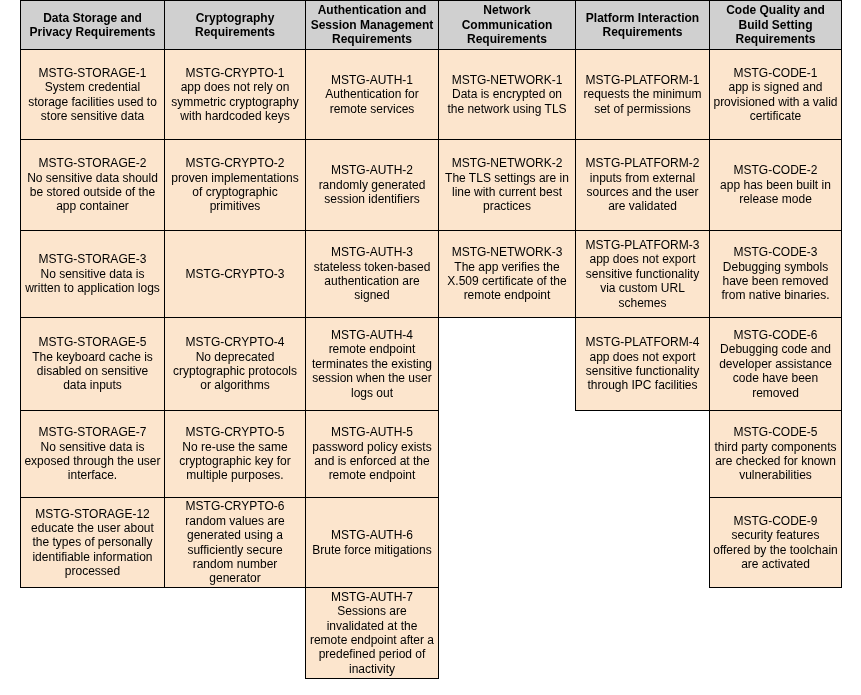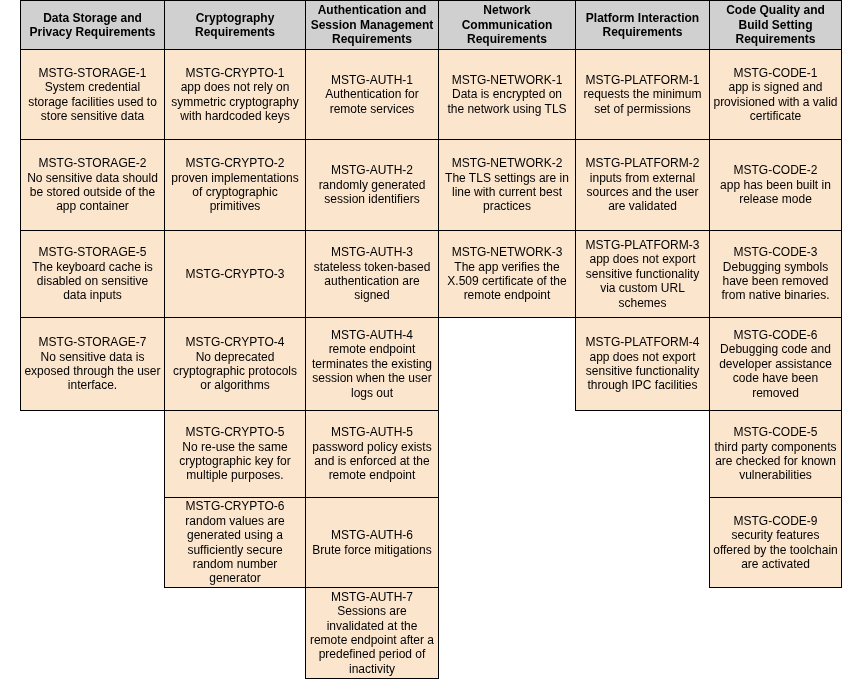--- a/index.html
+++ b/index.html
@@ -52,26 +52,34 @@
       <div class="cell header">Data Storage and Privacy Requirements</div>
       <div class="cell">
         <div>MSTG-STORAGE-1</div>
         <div>System credential storage facilities used to store sensitive data</div>
       </div>
       <div class="cell">
         <div>MSTG-STORAGE-2</div>
         <div>No sensitive data should be stored outside of the app container</div>
       </div>
       <div class="cell">
+        <div>MSTG-STORAGE-3</div>
+        <div>No sensitive data is written to application logs</div>
+      </div>
+      <div class="cell">
         <div>MSTG-STORAGE-5</div>
         <div>The keyboard cache is disabled on sensitive data inputs</div>
       </div>
       <div class="cell">
         <div>MSTG-STORAGE-7</div>
         <div>No sensitive data is exposed through the user interface.</div>
+      </div>
+      <div class="cell">
+        <div>MSTG-STORAGE-12</div>
+        <div>educate the user about the types of personally identifiable information processed</div>
       </div>
     </div>
   <div class="col c2">
       <div class="cell header">Cryptography Requirements</div>
       <div class="cell">
         <div>MSTG-CRYPTO-1</div>
         <div>app does not rely on symmetric cryptography with hardcoded keys</div>
       </div>
       <div class="cell">
         <div>MSTG-CRYPTO-2</div>

